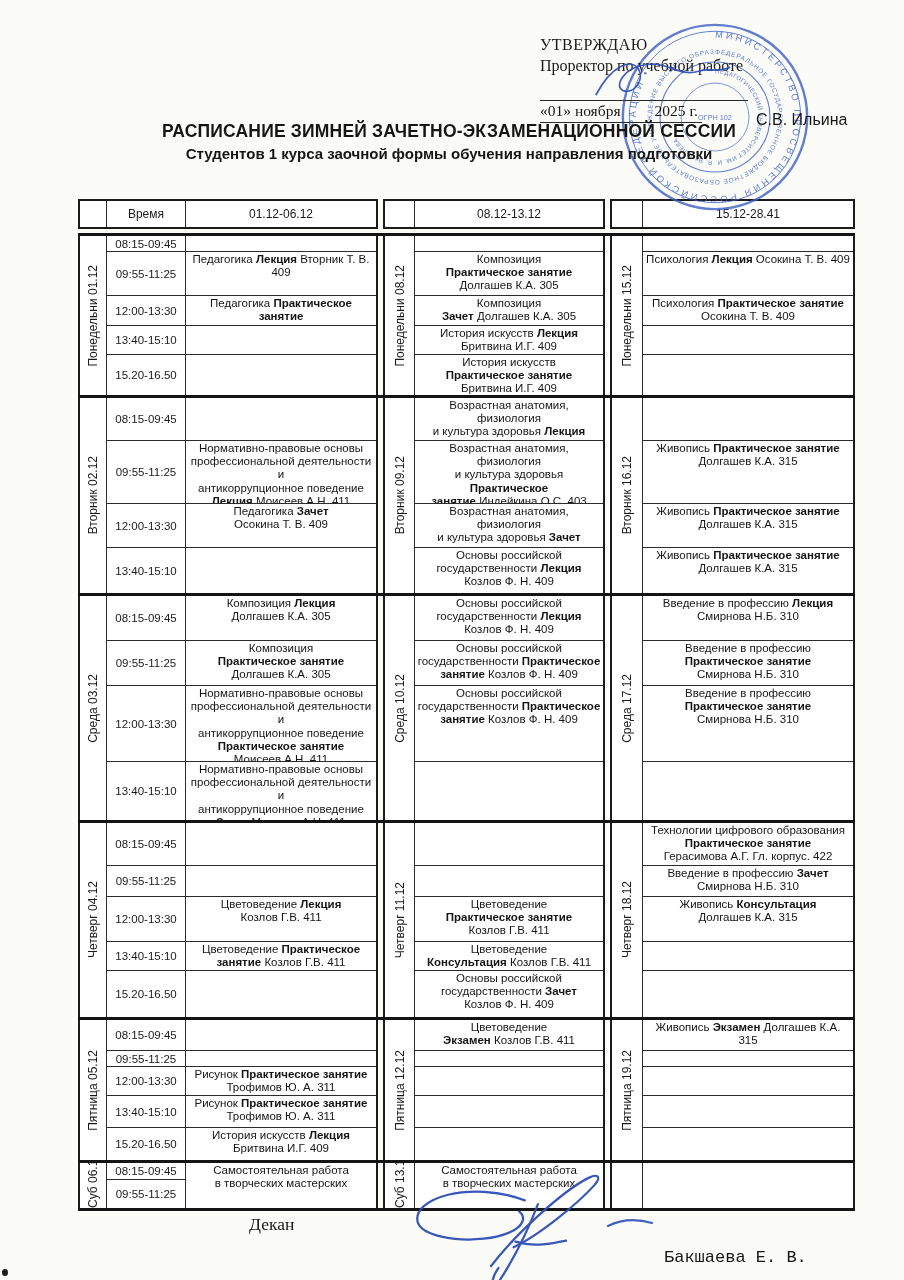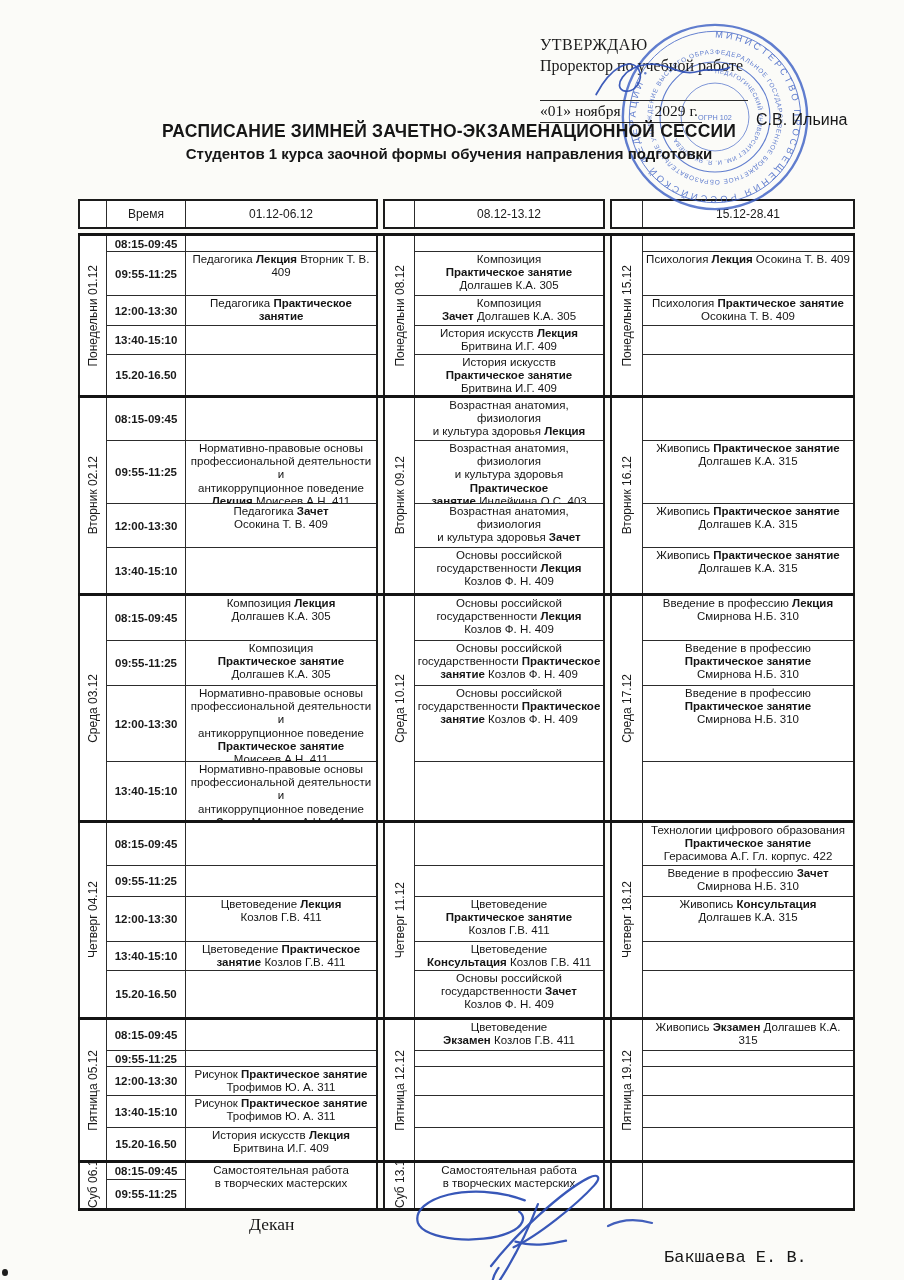--- a/index.html
+++ b/index.html
@@ -44,21 +44,21 @@
   .col{box-sizing:border-box;}
   .col + .col{border-left:1px solid #2c2c2c;}
   .c-day1{width:26px;} .time-col{width:79px;} .c-w1{width:191px;}
   .c-day2{width:29px;} .c-w2{width:189px;}
   .c-day3{width:30px;} .c-w3{width:211px;}
   .day-col{display:flex;align-items:center;justify-content:center;overflow:hidden;}
   .vtext{writing-mode:vertical-rl;transform:rotate(180deg);font-size:12px;white-space:nowrap;
          color:#1a1a1a;max-height:100%;}
   .cell{box-sizing:border-box;border-bottom:1px solid #2c2c2c;overflow:hidden;}
   .cell:last-child{border-bottom:none;}
-  .time-cell{display:flex;align-items:center;justify-content:center;font-size:11.5px;color:#1a1a1a;font-weight:bold;}
+  .time-cell{display:flex;align-items:center;justify-content:center;font-size:11.5px;color:#1a1a1a;}
   .content-cell{text-align:center;padding:1px 2px;font-size:11.5px;line-height:13.2px;color:#151515;}
   .content-cell b{font-weight:bold;}
   
   .dean-label{position:absolute;left:249px;top:1214px;font-family:"Liberation Serif",serif;
               font-size:17.5px;z-index:3;}
   .dean-name{position:absolute;left:664px;top:1248px;font-family:Liberation Mono, monospace;
              font-size:17px;z-index:3;white-space:nowrap;}
   .scan-dot{position:absolute;left:2px;top:1269px;width:6px;height:7px;background:#1d1d1d;
             border-radius:50%;z-index:1;}
 </style>
@@ -94,21 +94,21 @@
   <div class="approval">
     <div class="a1">УТВЕРЖДАЮ</div>
     <div class="a2">Проректор по учебной работе</div>
   </div>
   <div class="sig-line"></div>
   <svg class="sig-ilyina" width="165" height="58" viewBox="0 0 170 60">
     <path d="M6 46 C 22 16, 42 8, 50 20 C 56 30, 46 46, 34 42 C 24 38, 34 18, 58 15
              C 80 12, 92 28, 112 22 C 124 18, 132 24, 144 18" fill="none" stroke="#2e4fb5" stroke-width="1.8" stroke-linecap="round"></path>
   </svg>
   <div class="signer">С.В. Ильина</div>
-  <div class="date-line"><span>«01» ноября</span><span class="gap"></span><span>2029 г.</span></div>
+  <div class="date-line"><span>«01» ноября</span><span class="gap"></span><span>2025 г.</span></div>
 
   <div class="title">
     <div class="t1">РАСПИСАНИЕ ЗИМНЕЙ ЗАЧЕТНО-ЭКЗАМЕНАЦИОННОЙ СЕССИИ</div>
     <div class="t2">Студентов 1 курса заочной формы обучения направления подготовки</div>
   </div>
 
   <div class="schedule">
     <div class="sched-header">
       <div class="h-sub">
         <div class="h-cell h-day1"></div>

